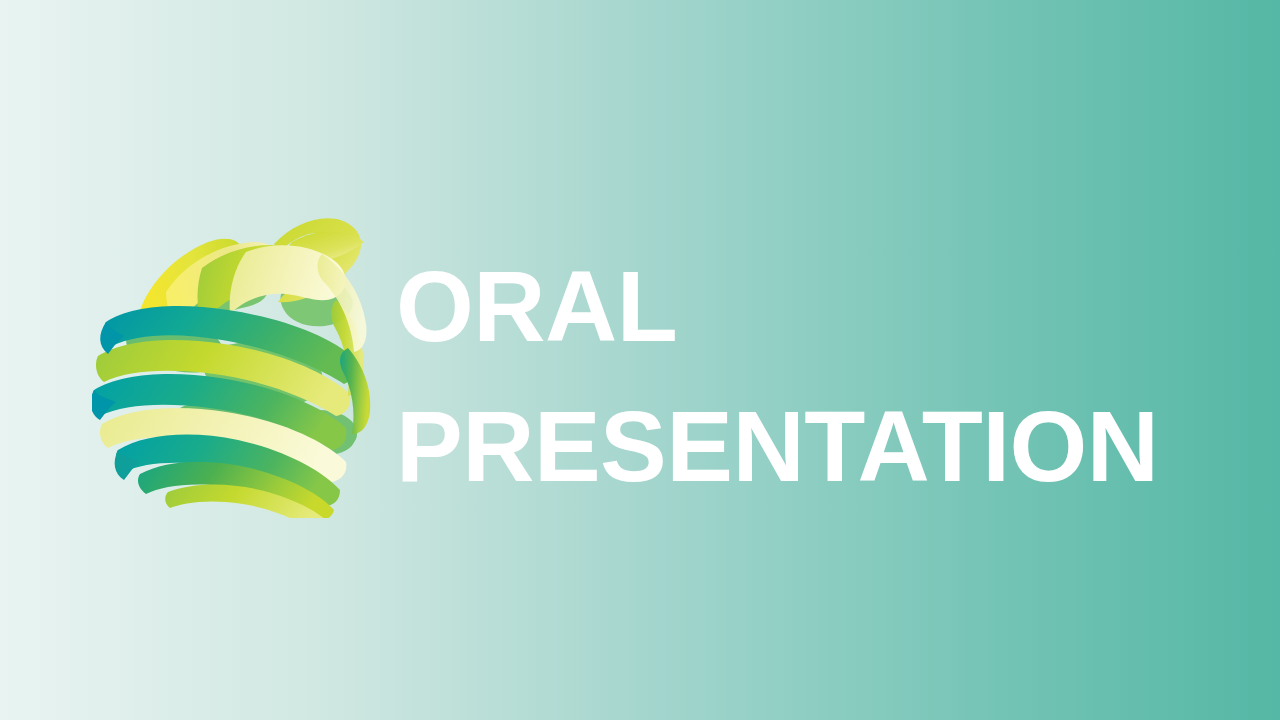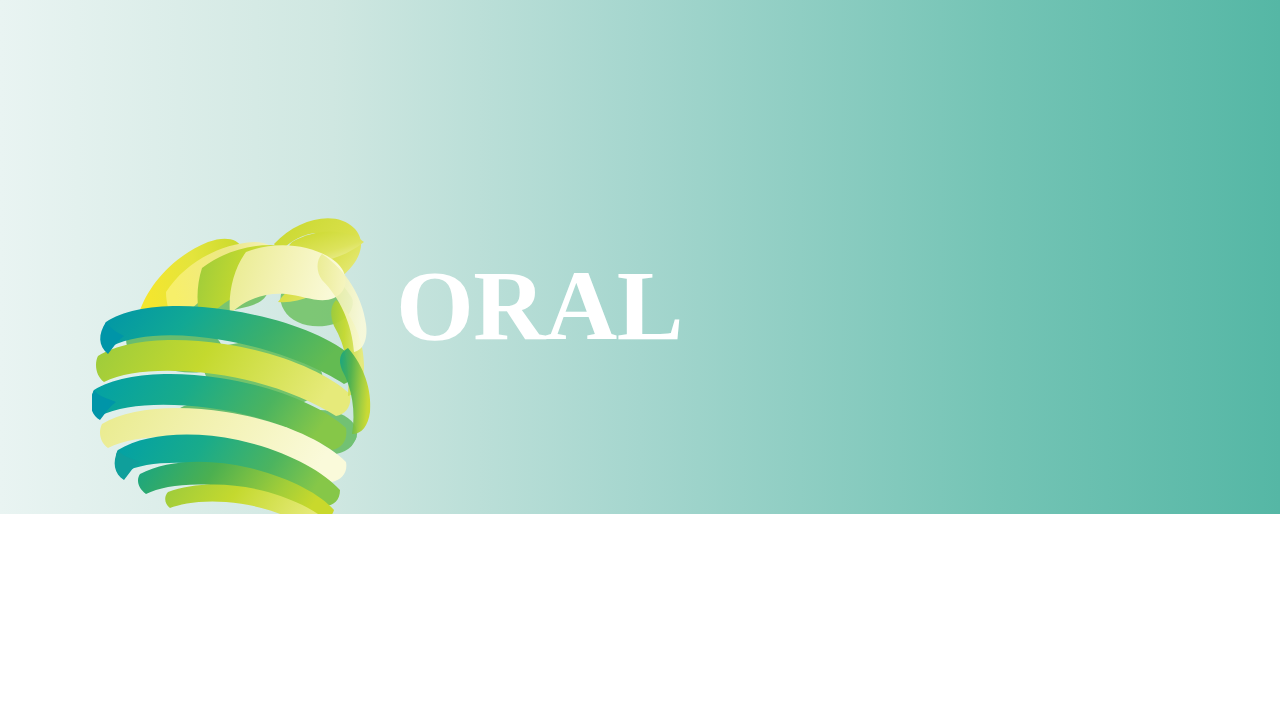--- a/index.html
+++ b/index.html
@@ -9,24 +9,23 @@
     height: 720px;
     overflow: hidden;
   }
   body {
     font-family: "Liberation Sans", sans-serif;
   }
 
   .slide {
     position: relative;
     width: 1280px;
-    height: 514px;
+    height: 720px;
     background: linear-gradient(to right, #e9f4f2 0%, #cfe7e1 26%, #a5d6ce 50%, #74c4b5 78%, #55b7a5 100%);
     overflow: hidden;
-    font-family: Liberation Serif, serif;
   }
 
   
   .logo-wrap {
     position: absolute;
     left: 92px;
     top: 200px;
     width: 292px;
     height: 318px;
   }
@@ -190,15 +189,16 @@
                C260 124 248 98 230 80 C224 72 224 60 230 54 Z" fill="url(#gPale)" opacity="0.9"></path>
 
       <path d="M14 122 C6 134 6 146 16 154 C22 146 26 140 32 136 C24 132 18 128 14 122 Z" fill="#0095a8"></path>
       <path d="M2 190 C-4 202 -2 214 8 220 C14 212 18 206 24 202 C14 198 6 196 2 190 Z" fill="#0095a8"></path>
       <path d="M26 250 C20 262 22 274 32 280 C38 272 42 266 48 262 C38 258 30 256 26 250 Z" fill="#0f9f9b"></path>
     </svg>
   </div>
 
   <div class="title-block">
     <div class="title-line line-1">ORAL</div>
+    <div class="title-line line-2">PRESENTATION</div>
   </div>
 
 </div>
 
 </body></html>

